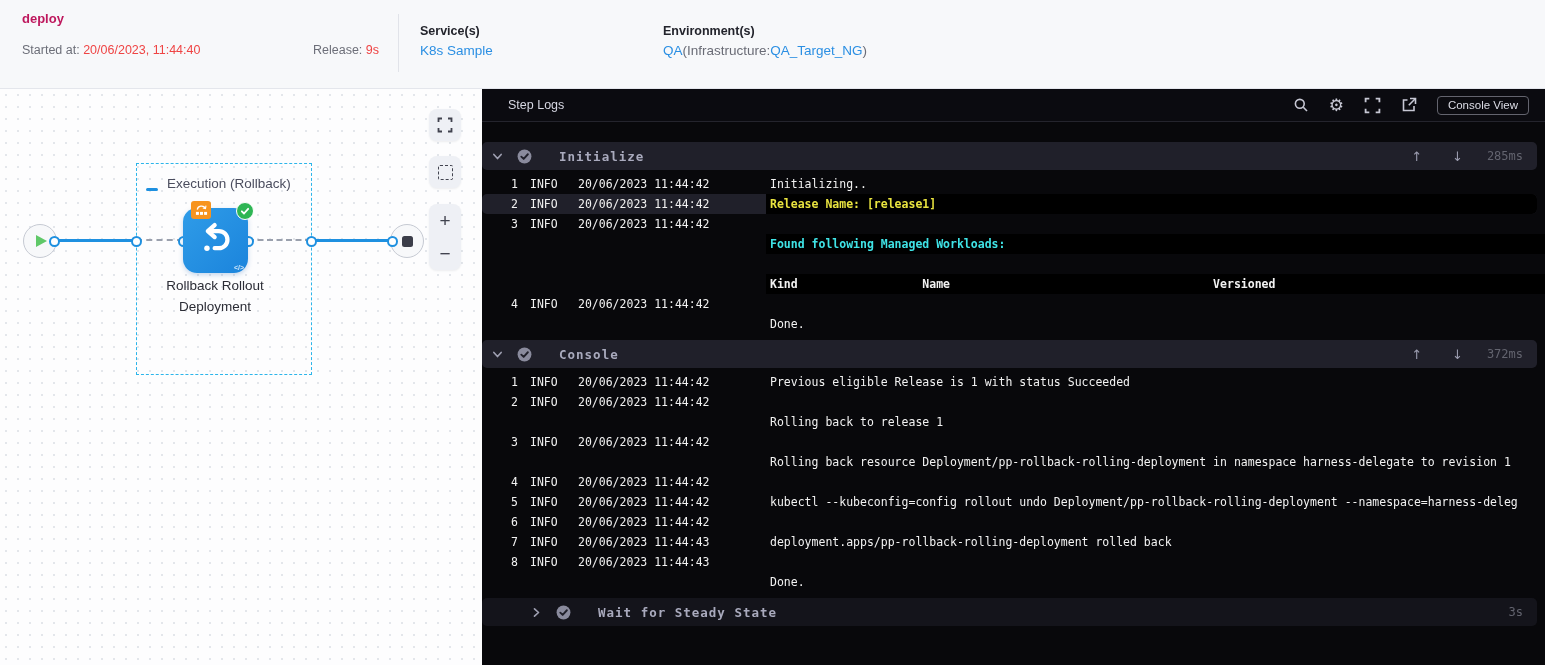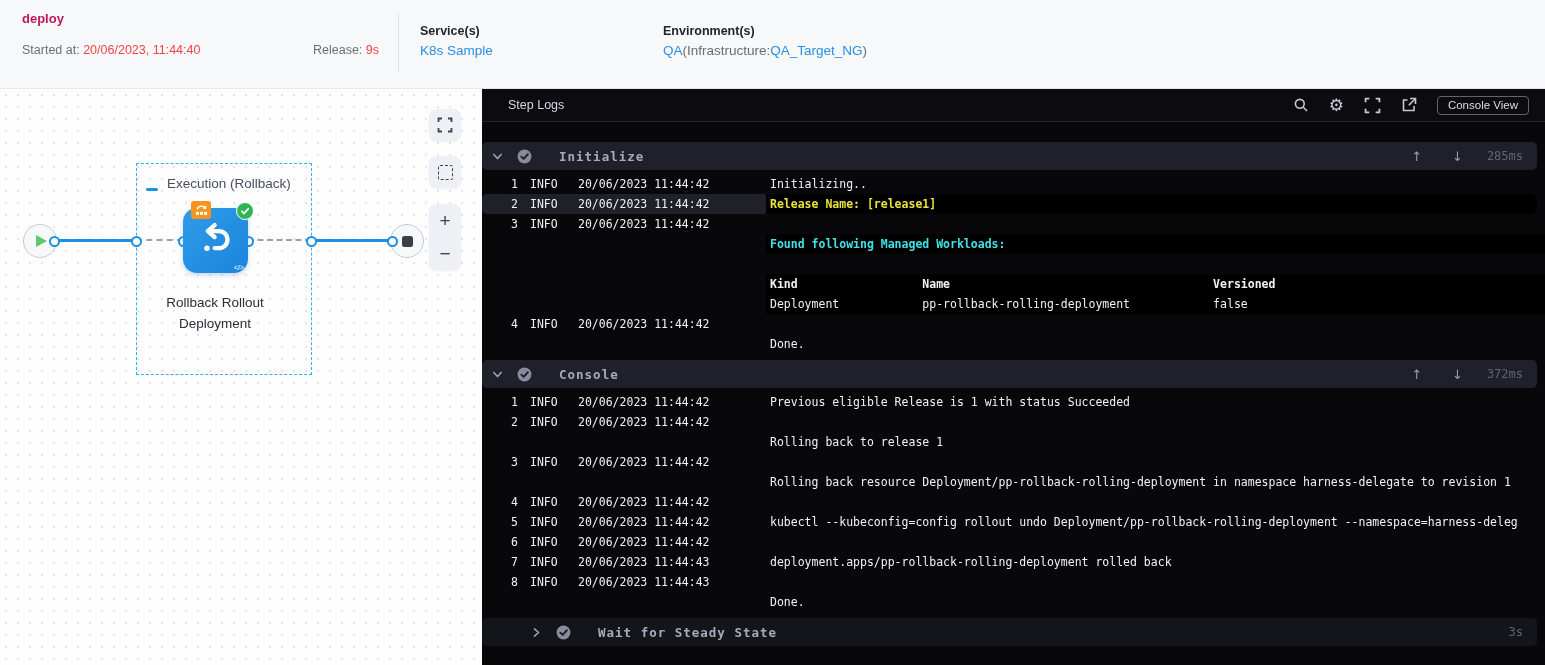--- a/index.html
+++ b/index.html
@@ -34,21 +34,21 @@
   .terminal-node { position:absolute; top:135px; width:34px; height:34px; background:#f7f8fa; border:1.5px solid #c6cad3; border-radius:50%; display:flex; align-items:center; justify-content:center; }
   .play-tri { width:0; height:0; border-left:11px solid #5fc868; border-top:6.5px solid transparent; border-bottom:6.5px solid transparent; margin-left:3px; }
   .stop-sq { width:11px; height:11px; background:#3b3d49; border-radius:2.5px; }
 
   .step-node { position:absolute; left:183px; top:119px; width:65px; height:65px; border-radius:14px;
     background:linear-gradient(135deg,#2f9ce8,#1b84dc); box-shadow:0 2px 5px rgba(30,100,180,.25); cursor:pointer; }
   .step-node svg.undo { position:absolute; left:12px; top:12px; }
   .node-badge { position:absolute; left:8px; top:-7px; width:20px; height:18px; background:#f7941e; border-radius:3px; display:flex; align-items:center; justify-content:center; }
   .node-check { position:absolute; right:-6px; top:-6px; width:18px; height:18px; background:#2eb554; border:1.5px solid #fff; border-radius:50%; display:flex; align-items:center; justify-content:center; }
   .code-glyph { position:absolute; right:4px; bottom:2px; font-size:7px; font-weight:bold; color:#cfe7fb; letter-spacing:0; }
-  .node-label { position:absolute; left:115px; top:203px; width:200px; text-align:center; font-size:13.5px; line-height:21px; color:#2c2d36; }
+  .node-label { position:absolute; left:115px; top:186px; width:200px; text-align:center; font-size:13.5px; line-height:21px; color:#2c2d36; }
 
   .ctl-btn { position:absolute; left:429px; width:32px; height:32px; background:#eef0f5; border-radius:8px; display:flex; align-items:center; justify-content:center; cursor:pointer; box-shadow:0 1px 2px rgba(40,50,70,.08); }
   .marquee-sq { width:15px; height:15px; border:1.6px dashed #41434f; border-radius:2px; }
   .zoom-panel { position:absolute; left:429px; top:115px; width:32px; height:66px; background:#eef0f5; border-radius:8px; box-shadow:0 1px 2px rgba(40,50,70,.08); display:flex; flex-direction:column; }
   .zoom-panel .zbtn { flex:1; display:flex; align-items:center; justify-content:center; font-size:19px; color:#41434f; cursor:pointer; }
 
   
   .log-panel { flex:1; height:100%; background:#08080b; display:flex; flex-direction:column; overflow:hidden; }
   .log-head { height:33px; flex:none; background:#0b0b10; border-bottom:1px solid #24242d; display:flex; align-items:center; padding:0 16px 0 26px; }
   .log-title { font-size:12.5px; color:#d6d7e2; }
@@ -262,27 +262,20 @@
               <span class="c-msg plain"></span>
             </div>
             <div class="lrow">
               <span class="c-num"></span>
               <span class="c-gap"></span>
               <span class="c-lvl"></span>
               <span class="c-ts"></span>
               <span class="c-msg thead">Kind                  Name                                      Versioned</span>
             </div>
             <div class="lrow">
-              <span class="c-num"></span>
-              <span class="c-gap"></span>
-              <span class="c-lvl"></span>
-              <span class="c-ts"></span>
-              <span class="c-msg trow">Deployment            pp-rollback-rolling-deployment            false</span>
-            </div>
-            <div class="lrow">
               <span class="c-num">4</span>
               <span class="c-gap"></span>
               <span class="c-lvl">INFO</span>
               <span class="c-ts">20/06/2023 11:44:42</span>
               <span class="c-msg plain"></span>
             </div>
             <div class="lrow">
               <span class="c-num"></span>
               <span class="c-gap"></span>
               <span class="c-lvl"></span>

